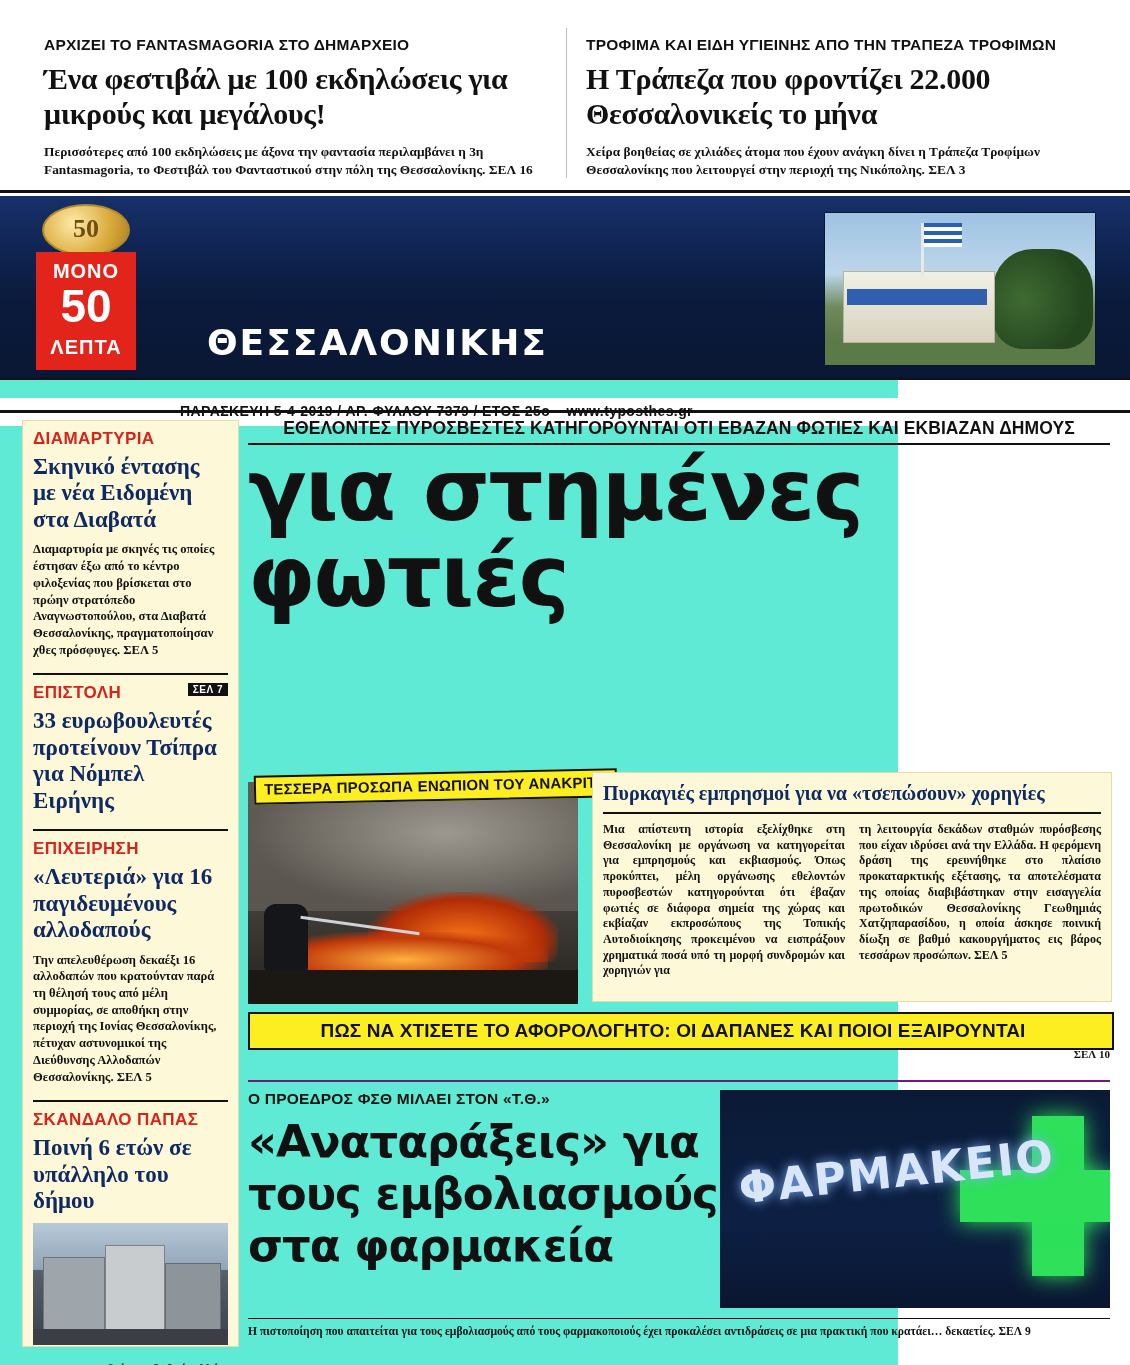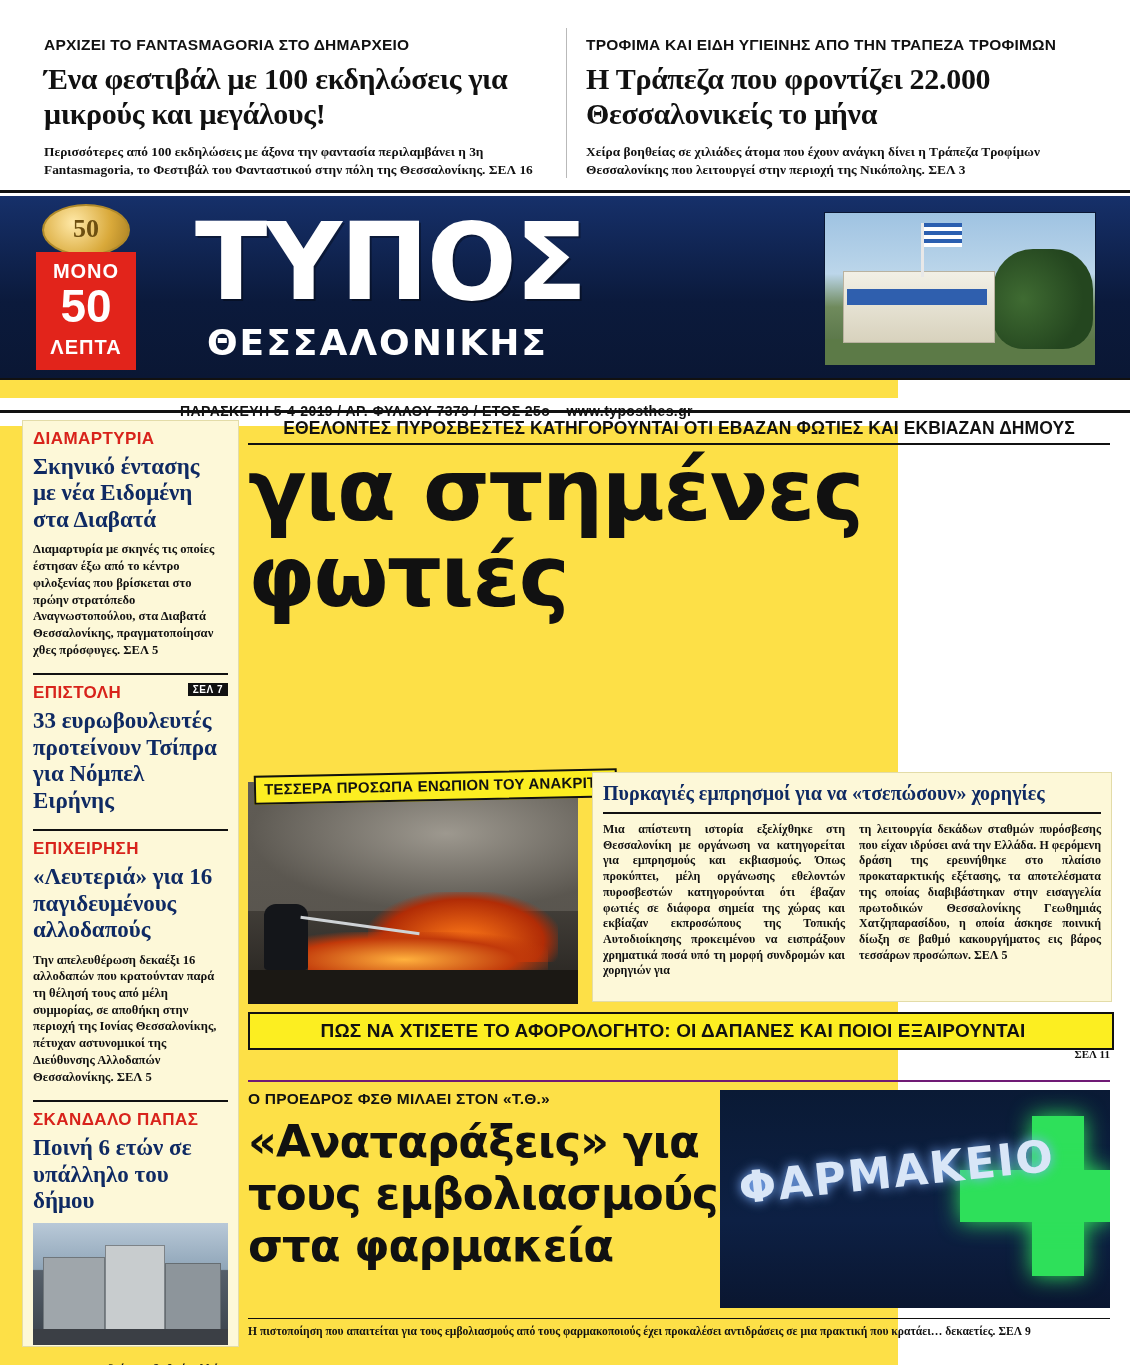--- a/index.html
+++ b/index.html
@@ -1,17 +1,17 @@
 <!DOCTYPE html>
 <html><head>
 <meta charset="utf-8">
 <style>
   html,body{margin:0;padding:0;background:#ffffff;}
   body{width:1130px;height:1365px;font-family:"Liberation Sans",sans-serif;color:#111;overflow:hidden;}
-  .page{position:relative;width:898px;height:1365px;background:#fde047;}
+  .page{position:relative;width:898px;height:1365px;background:#5eead4;}
 
   
   .topstrip{position:absolute;left:0;top:0;width:1130px;height:196px;background:#fff;}
   .topstrip .divider{position:absolute;left:566px;top:28px;width:1px;height:150px;background:#b9b9b9;}
   .tstrip-left{position:absolute;left:44px;top:36px;width:500px;}
   .tstrip-right{position:absolute;left:586px;top:36px;width:500px;}
   .kicker{font-weight:bold;font-size:15.5px;letter-spacing:0.2px;color:#111;margin-bottom:7px;}
   .thead{font-family:"Liberation Serif",serif;font-weight:bold;font-size:30px;line-height:1.18;color:#111;letter-spacing:-0.3px;}
   .tbody{margin-top:11px;font-family:"Liberation Serif",serif;font-weight:bold;font-size:13.4px;line-height:1.34;color:#111;}
   .rule-top{position:absolute;left:0;top:190px;width:1130px;height:3px;background:#111;}
@@ -117,21 +117,20 @@
   <div class="masthead">
     <div class="mast-grad"></div>
     <div class="coin">
         <span>50</span>
       </div>
     <div class="pricebox">
       <div class="p1">ΜΟΝΟ</div>
       <div class="p2">50</div>
       <div class="p3">ΛΕΠΤΑ</div>
     </div>
-    <div class="logo-typos">ΤΥΠΟΣ</div>
     <div class="logo-sub">ΘΕΣΣΑΛΟΝΙΚΗΣ</div>
     <div class="mast-photo">
       <div class="mp-ground"></div>
       <div class="mp-trees"></div>
       <div class="mp-building"></div>
       <div class="mp-band"></div>
       <div class="mp-pole"></div>
       <div class="mp-flag"></div>
     </div>
   </div>
@@ -207,21 +206,21 @@
       <div class="story-cols">
         <div>Μια απίστευτη ιστορία εξελίχθηκε στη Θεσσαλονίκη με οργάνωση να κατηγορείται για εμπρησμούς και εκβιασμούς. Όπως προκύπτει, μέλη οργάνωσης εθελοντών πυροσβεστών κατηγορούνται ότι έβαζαν φωτιές σε διάφορα σημεία της χώρας και εκβίαζαν εκπροσώπους της Τοπικής Αυτοδιοίκησης προκειμένου να εισπράξουν χρηματικά ποσά υπό τη μορφή συνδρομών και χορηγιών για</div>
         <div>τη λειτουργία δεκάδων σταθμών πυρόσβεσης που είχαν ιδρύσει ανά την Ελλάδα. Η φερόμενη δράση της ερευνήθηκε στο πλαίσιο προκαταρκτικής εξέτασης, τα αποτελέσματα της οποίας διαβιβάστηκαν στην εισαγγελία πρωτοδικών Θεσσαλονίκης Γεωθημιάς Χατζηπαρασίδου, η οποία άσκησε ποινική δίωξη σε βαθμό κακουργήματος εις βάρος τεσσάρων προσώπων. ΣΕΛ 5</div>
       </div>
     </div>
   </div>
 
   <div class="banner">
     <div class="t">ΠΩΣ ΝΑ ΧΤΙΣΕΤΕ ΤΟ ΑΦΟΡΟΛΟΓΗΤΟ: ΟΙ ΔΑΠΑΝΕΣ ΚΑΙ ΠΟΙΟΙ ΕΞΑΙΡΟΥΝΤΑΙ</div>
   </div>
-  <div class="banner-sel">ΣΕΛ 11</div>
+  <div class="banner-sel">ΣΕΛ 10</div>
 
   <div class="bottom">
     <div class="b-kicker">Ο ΠΡΟΕΔΡΟΣ ΦΣΘ ΜΙΛΑΕΙ ΣΤΟΝ «Τ.Θ.»</div>
     <div class="b-head">«Αναταράξεις» για τους εμβολιασμούς στα φαρμακεία</div>
     <div class="pharmacy">
       <div class="ph-cross-v"></div>
       <div class="ph-cross-h"></div>
       <div class="ph-word">ΦΑΡΜΑΚΕΙΟ</div>
     </div>
     <div class="b-foot">Η πιστοποίηση που απαιτείται για τους εμβολιασμούς από τους φαρμακοποιούς έχει προκαλέσει αντιδράσεις σε μια πρακτική που κρατάει… δεκαετίες. ΣΕΛ 9</div>

